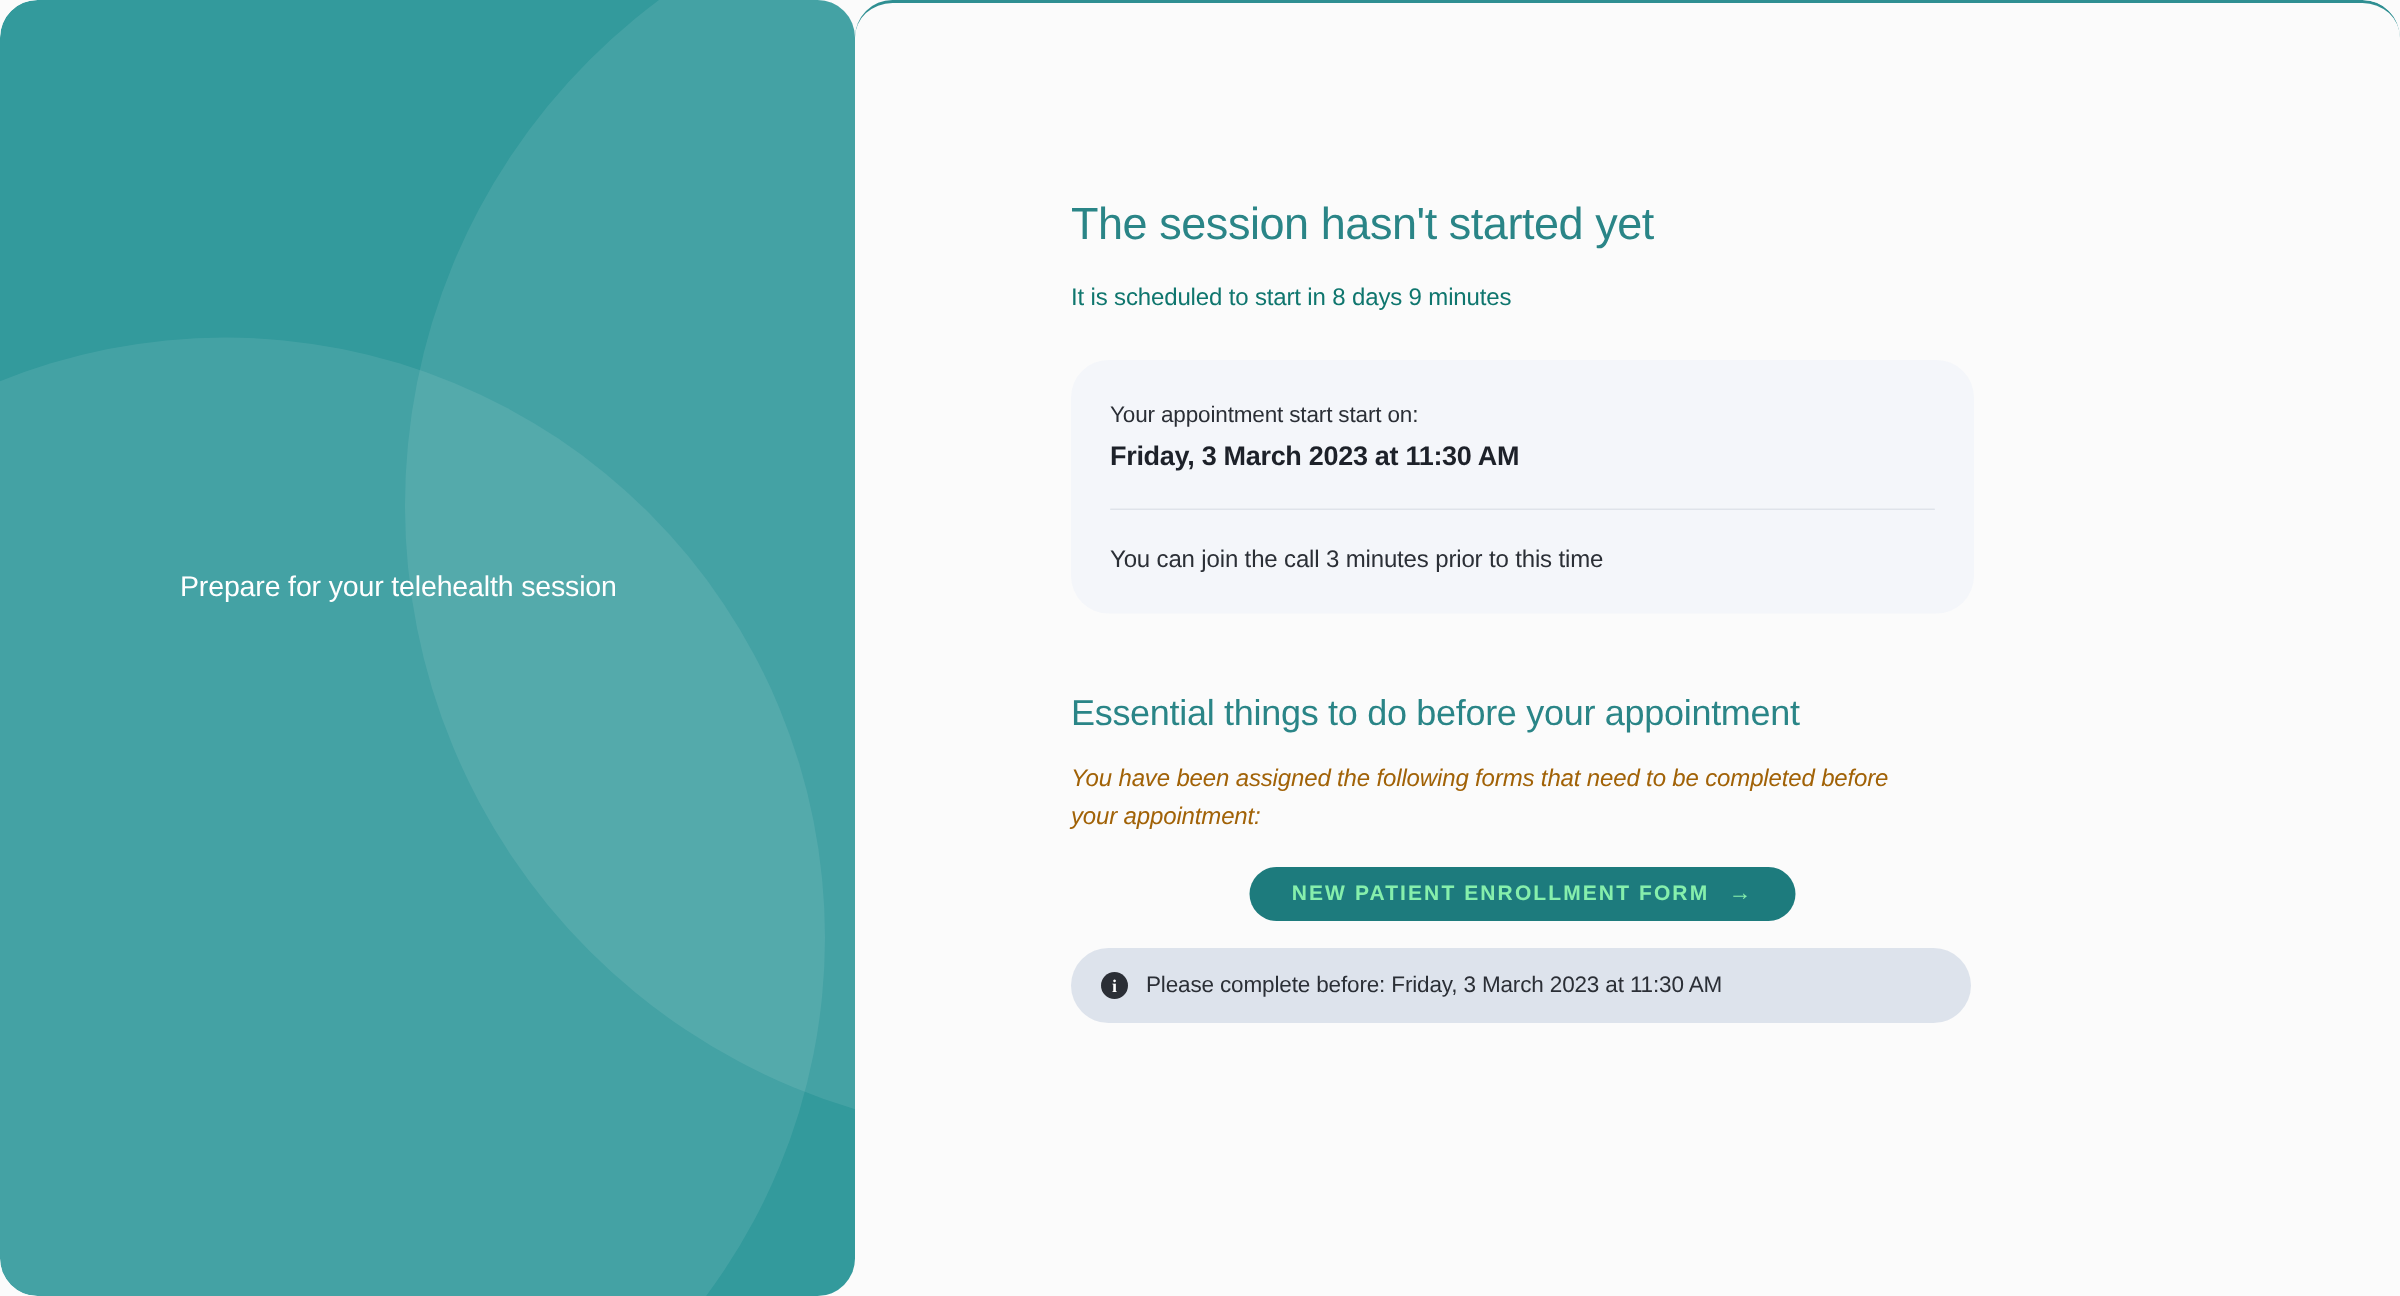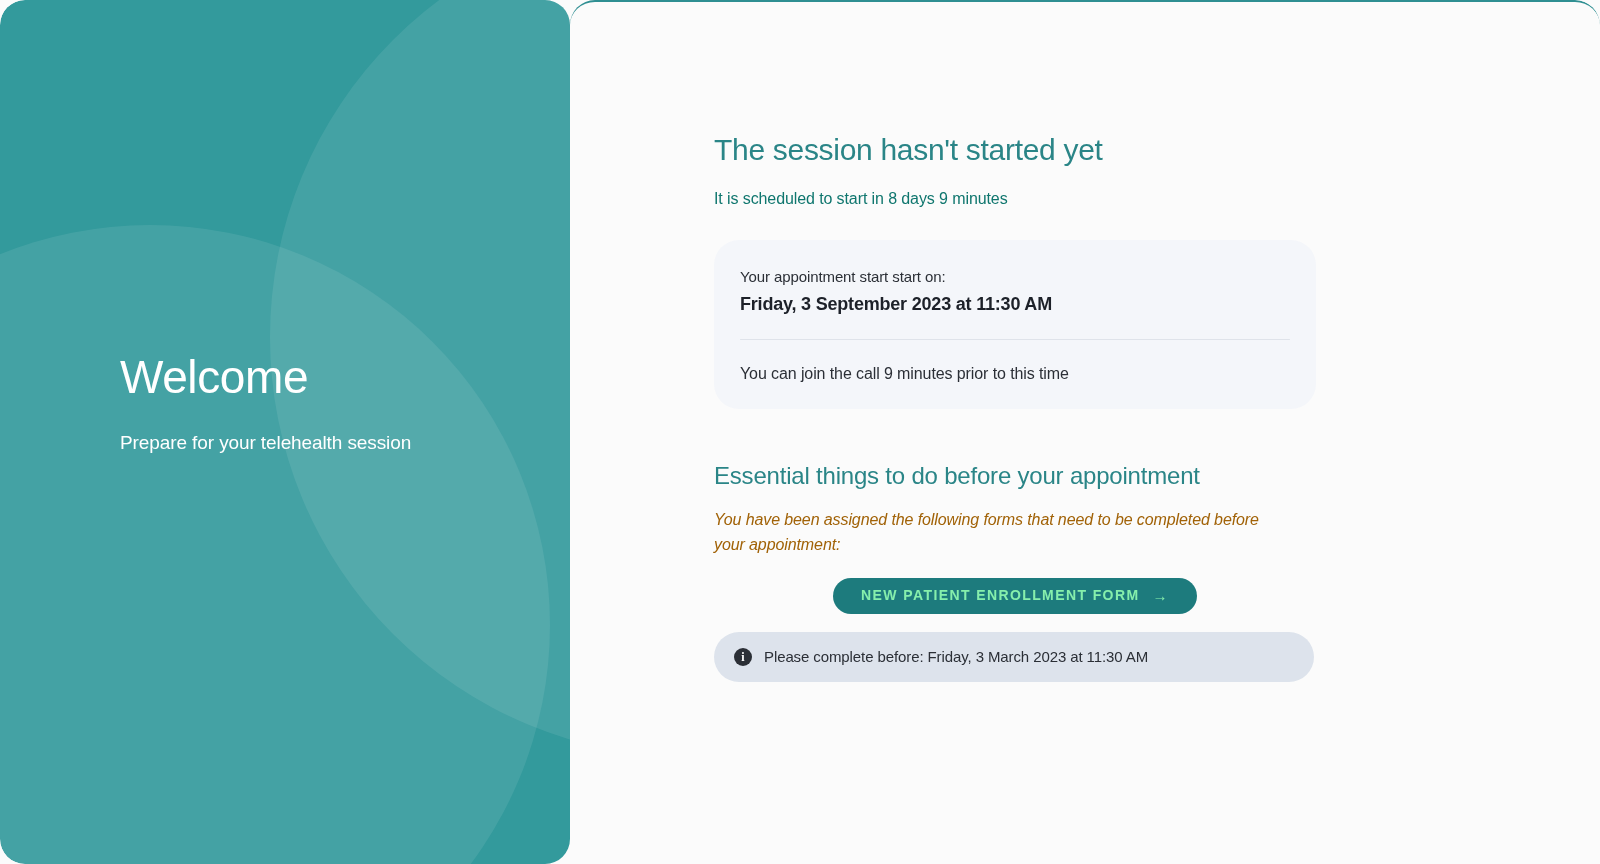--- a/index.html
+++ b/index.html
@@ -226,37 +226,36 @@
   }
 </style>
 </head>
 <body>
 
 <div class="left-panel">
   <div class="deco-circle circle-a"></div>
   <div class="deco-circle circle-b"></div>
 
   <div class="left-content">
-    <div class="welcome-title">Welcome</div>
     <div class="welcome-sub">Prepare for your telehealth session</div>
   </div>
 </div>
 
 <div class="right-panel">
   <div class="content">
 
     <h1 class="session-heading">The session hasn't started yet</h1>
 
     <div class="session-sub">It is scheduled to start in 8 days 9 minutes</div>
 
     <div class="appointment-card">
       <div class="card-label">Your appointment start start on:</div>
-      <div class="card-datetime">Friday, 3 September 2023 at 11:30 AM</div>
+      <div class="card-datetime">Friday, 3 March 2023 at 11:30 AM</div>
       <div class="card-divider"></div>
-      <div class="card-note">You can join the call 9 minutes prior to this time</div>
+      <div class="card-note">You can join the call 3 minutes prior to this time</div>
     </div>
 
     <h2 class="essential-heading">Essential things to do before your appointment</h2>
 
     <div class="essential-text">You have been assigned the following forms that need to be completed before your appointment:</div>
 
     <div class="cta-row">
       <button class="cta-button">
         <span>New patient enrollment form</span>
         <span class="cta-arrow">→</span>

